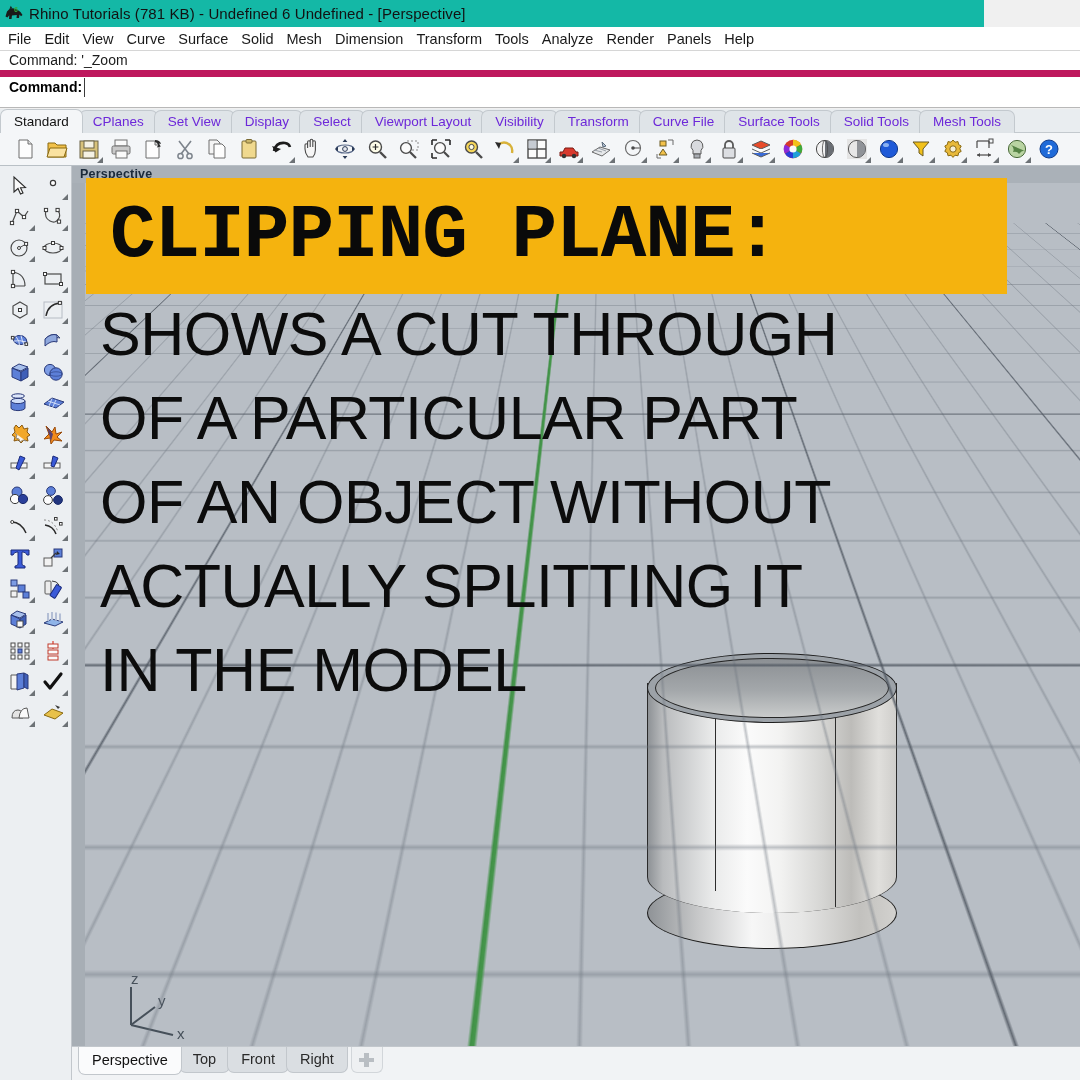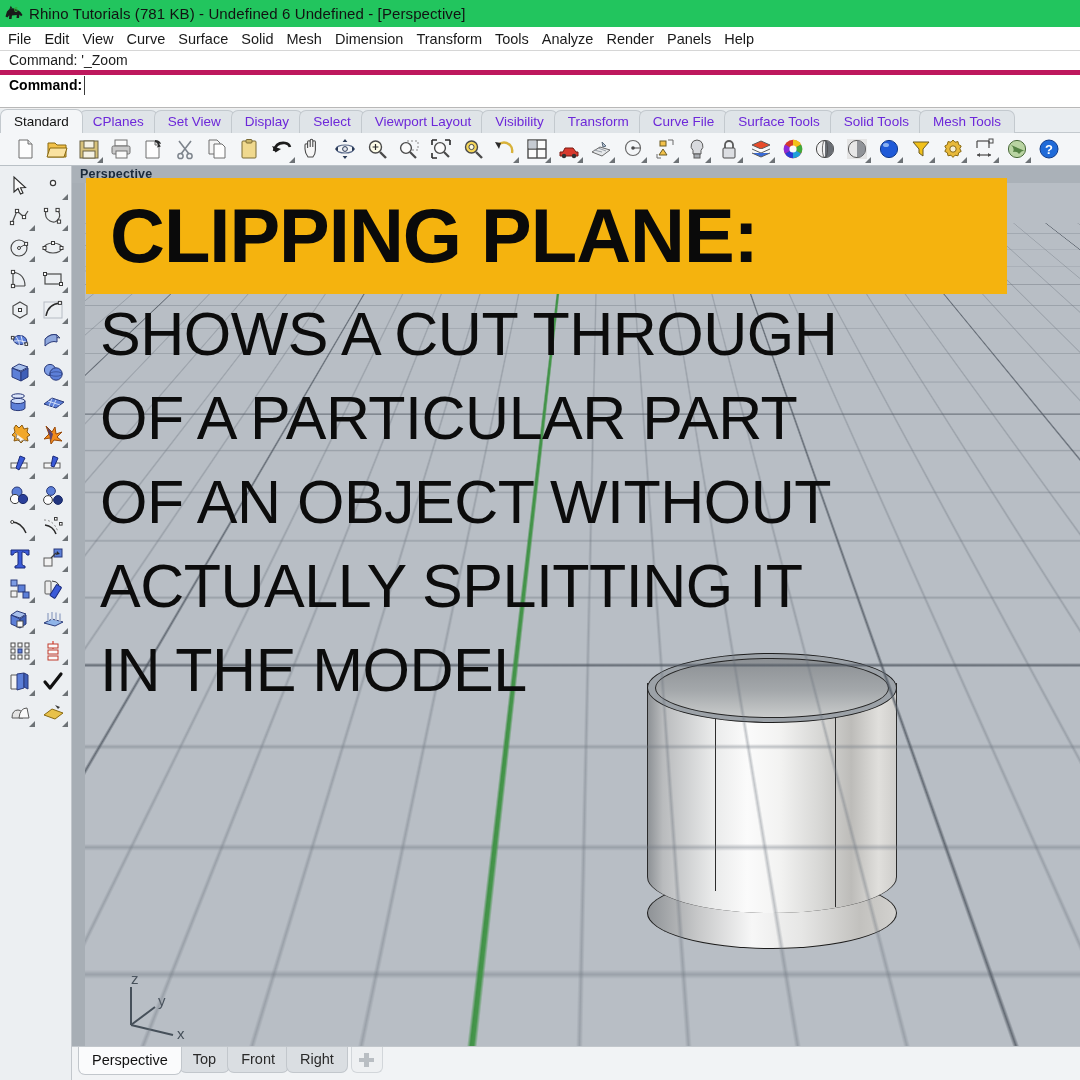--- a/index.html
+++ b/index.html
@@ -5,32 +5,32 @@
   html,body{margin:0;padding:0;}
   body{
     width:1080px;height:1080px;overflow:hidden;
     font-family:"Liberation Sans", sans-serif;
     background:#ffffff;
     -webkit-font-smoothing:antialiased;
   }
   #app{position:relative;width:1080px;height:1080px;background:#f0f0f0;}
 
   
-  .titlebar{position:absolute;left:0;top:0;width:1080px;height:27px;background:#22c55e;display:flex;align-items:center;}
+  .titlebar{position:absolute;left:0;top:0;width:984px;height:27px;background:#14b8a6;display:flex;align-items:center;}
   .rhino-logo{width:20px;height:20px;margin-left:4px;margin-right:5px;position:relative;flex:0 0 auto;}
   .title-text{font-size:15px;color:#121212;letter-spacing:.1px;white-space:nowrap;}
 
   
   .menubar{position:absolute;left:0;top:27px;width:1080px;height:23px;background:#ffffff;display:flex;align-items:center;padding-left:8px;box-sizing:border-box;}
   .menu-item{font-size:14.5px;color:#1a1a1a;margin-right:13px;white-space:nowrap;cursor:default;}
 
   
   .cmdarea{position:absolute;left:0;top:50px;width:1080px;height:58px;background:#ffffff;border-top:1px solid #d6d6d6;border-bottom:1px solid #b8b8b8;box-sizing:border-box;}
   .cmdline{height:19px;line-height:19px;font-size:14px;color:#1b1b1b;padding-left:9px;white-space:nowrap;overflow:hidden;}
-  .cmdprompt{height:20px;display:flex;align-items:center;padding-left:9px;border-top:5px solid #be185d;}
+  .cmdprompt{height:20px;display:flex;align-items:center;padding-left:9px;border-top:7px solid #be185d;}
   .cmdprompt .lbl{font-size:14px;font-weight:bold;color:#000;}
   .cmdinput{flex:1;height:17px;margin-left:2px;background:#fff;border:none;border-left:1px solid #3a3a3a;outline:none;font-size:14px;font-family:"Liberation Sans",sans-serif;padding-left:2px;}
 
   
   .tabstrip{position:absolute;left:0;top:109px;width:1080px;height:24px;background:#e9edf0;display:flex;align-items:flex-end;overflow:hidden;}
   .tabstrip:before{content:"";position:absolute;left:0;bottom:0;width:1080px;height:1px;background:#c3c9ce;}
   .tab{position:relative;height:22px;line-height:22px;padding:0 13px;font-size:13.5px;color:#6d28d9;background:#dfe4e8;border:1px solid #c3c9ce;border-bottom:none;border-radius:7px 7px 0 0;margin-right:-4px;white-space:nowrap;cursor:default;}
   .tab.active{background:#f4f6f8;color:#111;z-index:5;height:23px;line-height:23px;}
 
   
@@ -85,21 +85,21 @@
   .cyl-topinner{position:absolute;left:8px;top:5px;width:234px;height:60px;border-radius:50%;
      background:linear-gradient(180deg,#8c9094 0%,#a4a8ab 55%,#c9cbcb 100%);
      border:1.2px solid #262626;box-sizing:border-box;}
   .cyl-seam{position:absolute;width:1px;background:#2c2c2c;}
 
   
   .axisind{position:absolute;left:32px;top:790px;width:90px;height:70px;}
   .axisind text{font-family:"Liberation Sans",sans-serif;font-size:15px;fill:#46505a;}
 
   
-  .banner{position:absolute;left:86px;top:178px;width:921px;height:116px;background:#f5b30e;display:flex;align-items:center;}
+  .banner{position:absolute;left:86px;top:178px;width:921px;height:116px;background:#f5b30e;display:flex;align-items:center;font-family:Liberation Mono, monospace;}
   .banner span{font-size:76px;font-weight:bold;color:#0a0a0a;letter-spacing:-1px;line-height:1;padding-left:24px;white-space:nowrap;}
   .bodytext{position:absolute;left:100px;top:292px;width:960px;}
   .bodytext .ln{font-size:61px;font-weight:normal;color:#0c0c0c;line-height:84px;letter-spacing:-.5px;white-space:nowrap;}
 
   
   .vptabs{position:absolute;left:72px;top:1046px;width:1008px;height:34px;background:#f1f3f5;border-top:1px solid #c2c7cc;box-sizing:border-box;display:flex;align-items:flex-start;padding-left:6px;}
   .vptab{height:25px;line-height:25px;padding:0 13px;font-size:14.5px;color:#2a2a2a;background:#dadee2;border:1px solid #c2c7cc;border-top:none;border-radius:0 0 7px 7px;margin-right:-3px;white-space:nowrap;cursor:default;}
   .vptab.active{background:#fafbfc;color:#111;z-index:4;height:27px;line-height:27px;}
   .vptab-add{width:30px;height:25px;background:#eef0f2;border:1px solid #d2d6da;border-top:none;border-radius:0 0 6px 6px;margin-left:6px;position:relative;cursor:default;}
   .plus-h{position:absolute;left:7px;top:11px;width:15px;height:4px;background:#b9bec3;}

